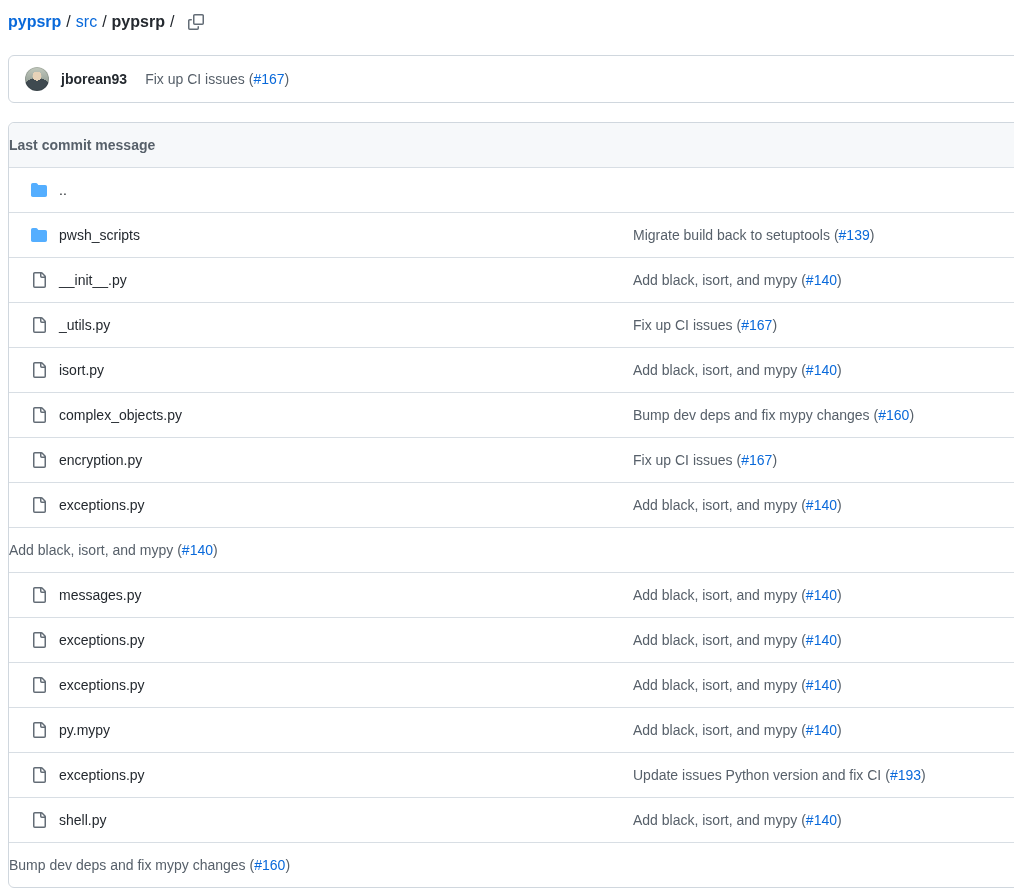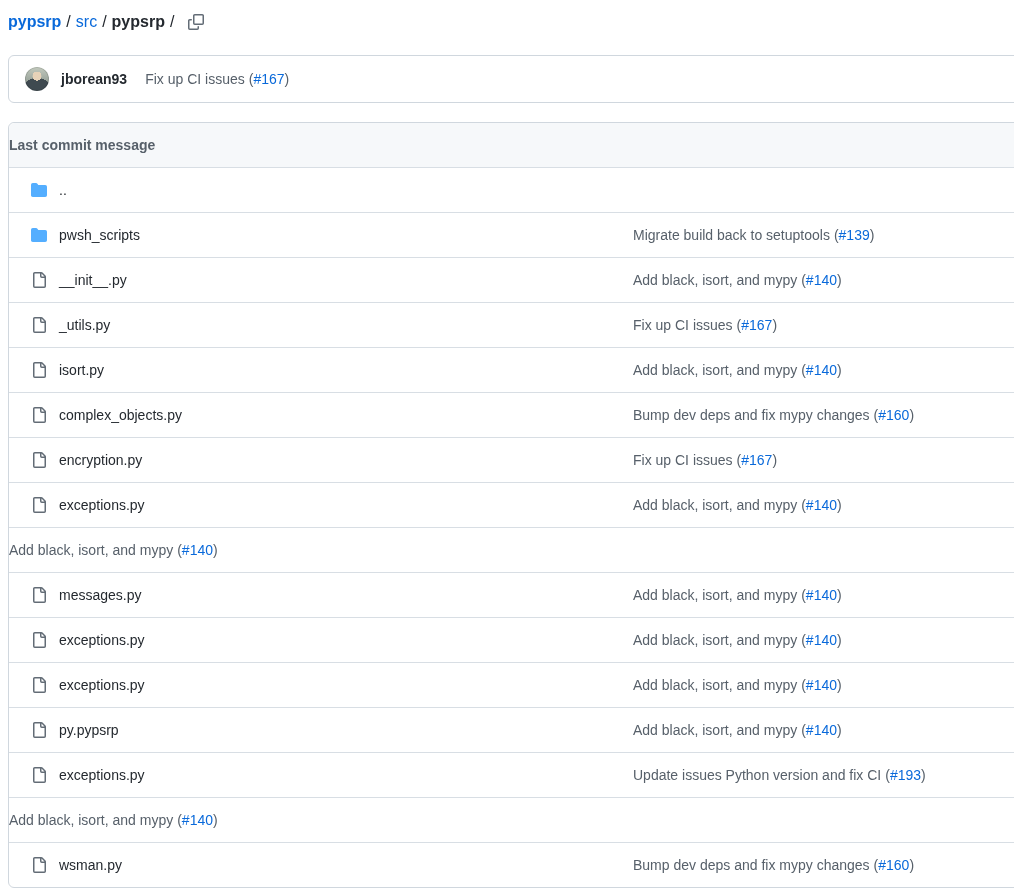--- a/index.html
+++ b/index.html
@@ -262,54 +262,54 @@
         </div>
       </div>
       <div class="row">
         <div class="name-cell">
 
           <span class="icon file">
             <svg width="16" height="16" viewBox="0 0 16 16" fill="currentColor" aria-hidden="true">
               <path d="M2 1.75C2 .784 2.784 0 3.75 0h6.586c.464 0 .909.184 1.237.513l2.914 2.914c.329.328.513.773.513 1.237v9.586A1.75 1.75 0 0 1 13.25 16h-9.5A1.75 1.75 0 0 1 2 14.25Zm1.75-.25a.25.25 0 0 0-.25.25v12.5c0 .138.112.25.25.25h9.5a.25.25 0 0 0 .25-.25V6h-2.75A1.75 1.75 0 0 1 9 4.25V1.5Zm6.75.062V4.25c0 .138.112.25.25.25h2.688l-.011-.013-2.914-2.914-.013-.011Z"></path>
             </svg>
           </span>
-          <a href="#" class="file-link">py.pypsrp</a>
+          <a href="#" class="file-link">py.mypy</a>
         </div>
         <div class="msg-cell">
           <a href="#" class="commit-msg" style="text-decoration:none">Add black, isort, and mypy</a><span class="paren open">(</span><a href="#" class="issue-link">#140</a><span class="paren">)</span>
         </div>
       </div>
       <div class="row">
         <div class="name-cell">
 
           <span class="icon file">
             <svg width="16" height="16" viewBox="0 0 16 16" fill="currentColor" aria-hidden="true">
               <path d="M2 1.75C2 .784 2.784 0 3.75 0h6.586c.464 0 .909.184 1.237.513l2.914 2.914c.329.328.513.773.513 1.237v9.586A1.75 1.75 0 0 1 13.25 16h-9.5A1.75 1.75 0 0 1 2 14.25Zm1.75-.25a.25.25 0 0 0-.25.25v12.5c0 .138.112.25.25.25h9.5a.25.25 0 0 0 .25-.25V6h-2.75A1.75 1.75 0 0 1 9 4.25V1.5Zm6.75.062V4.25c0 .138.112.25.25.25h2.688l-.011-.013-2.914-2.914-.013-.011Z"></path>
             </svg>
           </span>
           <a href="#" class="file-link">exceptions.py</a>
         </div>
         <div class="msg-cell">
           <a href="#" class="commit-msg" style="text-decoration:none">Update issues Python version and fix CI</a><span class="paren open">(</span><a href="#" class="issue-link">#193</a><span class="paren">)</span>
         </div>
       </div>
       <div class="row">
-        <div class="msg-cell">
-          <a href="#" class="commit-msg" style="text-decoration:none">Add black, isort, and mypy</a><span class="paren open">(</span><a href="#" class="issue-link">#140</a><span class="paren">)</span>
-        </div>
-      </div>
-      <div class="row">
-        <div class="name-cell">
-
-          <span class="icon file">
-            <svg width="16" height="16" viewBox="0 0 16 16" fill="currentColor" aria-hidden="true">
-              <path d="M2 1.75C2 .784 2.784 0 3.75 0h6.586c.464 0 .909.184 1.237.513l2.914 2.914c.329.328.513.773.513 1.237v9.586A1.75 1.75 0 0 1 13.25 16h-9.5A1.75 1.75 0 0 1 2 14.25Zm1.75-.25a.25.25 0 0 0-.25.25v12.5c0 .138.112.25.25.25h9.5a.25.25 0 0 0 .25-.25V6h-2.75A1.75 1.75 0 0 1 9 4.25V1.5Zm6.75.062V4.25c0 .138.112.25.25.25h2.688l-.011-.013-2.914-2.914-.013-.011Z"></path>
-            </svg>
-          </span>
-          <a href="#" class="file-link">wsman.py</a>
-        </div>
+        <div class="name-cell">
+
+          <span class="icon file">
+            <svg width="16" height="16" viewBox="0 0 16 16" fill="currentColor" aria-hidden="true">
+              <path d="M2 1.75C2 .784 2.784 0 3.75 0h6.586c.464 0 .909.184 1.237.513l2.914 2.914c.329.328.513.773.513 1.237v9.586A1.75 1.75 0 0 1 13.25 16h-9.5A1.75 1.75 0 0 1 2 14.25Zm1.75-.25a.25.25 0 0 0-.25.25v12.5c0 .138.112.25.25.25h9.5a.25.25 0 0 0 .25-.25V6h-2.75A1.75 1.75 0 0 1 9 4.25V1.5Zm6.75.062V4.25c0 .138.112.25.25.25h2.688l-.011-.013-2.914-2.914-.013-.011Z"></path>
+            </svg>
+          </span>
+          <a href="#" class="file-link">shell.py</a>
+        </div>
+        <div class="msg-cell">
+          <a href="#" class="commit-msg" style="text-decoration:none">Add black, isort, and mypy</a><span class="paren open">(</span><a href="#" class="issue-link">#140</a><span class="paren">)</span>
+        </div>
+      </div>
+      <div class="row">
         <div class="msg-cell">
           <a href="#" class="commit-msg" style="text-decoration:none">Bump dev deps and fix mypy changes</a><span class="paren open">(</span><a href="#" class="issue-link">#160</a><span class="paren">)</span>
         </div>
       </div>
     </div>
 
 </div>
 
 </body></html>

